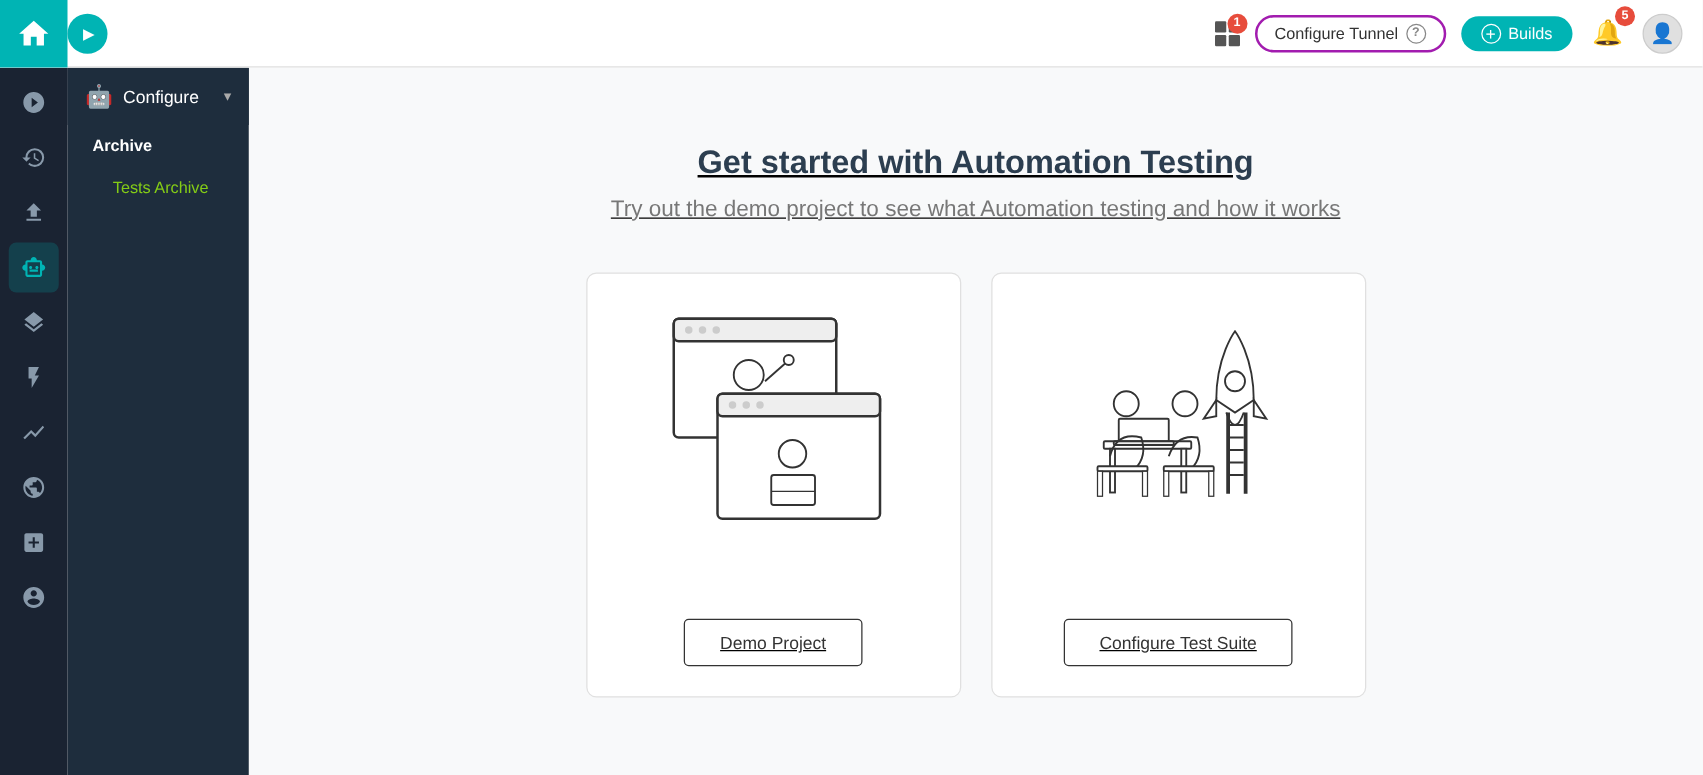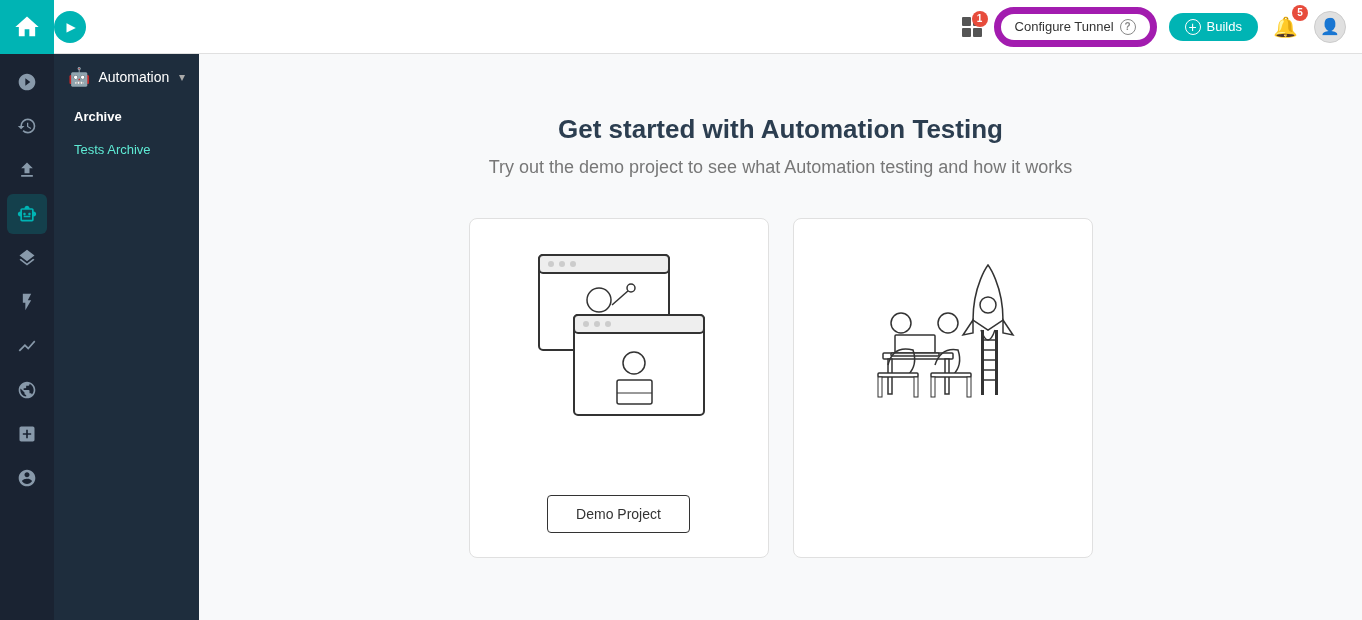--- a/index.html
+++ b/index.html
@@ -95,21 +95,21 @@
       width: 16px;
       height: 16px;
       font-size: 10px;
       display: flex;
       align-items: center;
       justify-content: center;
       font-weight: bold;
     }
 
     .configure-tunnel-btn {
-      border: 7px solid #a21caf;
+      border: 2px solid #a21caf;
       border-radius: 20px;
       padding: 5px 14px;
       background: white;
       cursor: pointer;
       font-size: 13px;
       color: #333;
       display: flex;
       align-items: center;
       gap: 6px;
     }
@@ -263,32 +263,34 @@
       cursor: pointer;
       display: block;
     }
 
     .sidebar-sub-item.active {
       color: #fff;
       font-weight: 600;
     }
 
     .sidebar-sub-item.muted {
-      color: #5eead4;
+      color: #84cc16;
+      text-align: center;
     }
 
     
     .content-area {
       flex: 1;
       background: #f8f9fa;
       overflow-y: auto;
       display: flex;
       flex-direction: column;
       align-items: center;
       padding: 60px 20px 40px;
+      text-decoration: underline;
     }
 
     .page-title {
       font-size: 26px;
       font-weight: 700;
       color: #2c3e50;
       margin-bottom: 12px;
       text-align: center;
     }
 
@@ -442,21 +444,21 @@
       <svg width="20" height="20" viewBox="0 0 24 24" fill="currentColor">
           <path d="M12 2C6.48 2 2 6.48 2 12s4.48 10 10 10 10-4.48 10-10S17.52 2 12 2zm0 3c1.66 0 3 1.34 3 3s-1.34 3-3 3-3-1.34-3-3 1.34-3 3-3zm0 14.2c-2.5 0-4.71-1.28-6-3.22.03-1.99 4-3.08 6-3.08 1.99 0 5.97 1.09 6 3.08-1.29 1.94-3.5 3.22-6 3.22z"></path>
         </svg>
     </div>
   </div>
 
   <div class="sidebar-expanded">
     <div class="sidebar-section-header">
       <div class="sidebar-section-header-inner">
         <span class="robot-icon">🤖</span>
-        <span>Automation</span>
+        <span>Configure</span>
       </div>
       <span class="chevron">▾</span>
     </div>
     <a class="sidebar-sub-item active">Archive</a>
     <a class="sidebar-sub-item muted">Tests Archive</a>
   </div>
 
   <div class="content-area">
     <h1 class="page-title">Get started with Automation Testing</h1>
     <p class="page-subtitle">Try out the demo project to see what Automation testing and how it works</p>
@@ -529,17 +531,18 @@
             <rect x="81" y="142" width="4" height="20" stroke="#333" stroke-width="1" fill="white"></rect>
 
             <circle cx="115" cy="88" r="10" stroke="#333" stroke-width="1.5" fill="white"></circle>
             <path d="M102 130 Q108 112 125 115 Q130 130 120 140" stroke="#333" stroke-width="1.5" fill="none"></path>
 
             <rect x="98" y="138" width="40" height="4" rx="1" stroke="#333" stroke-width="1.5" fill="white"></rect>
             <rect x="98" y="142" width="4" height="20" stroke="#333" stroke-width="1" fill="white"></rect>
             <rect x="134" y="142" width="4" height="20" stroke="#333" stroke-width="1" fill="white"></rect>
           </svg>
         </div>
+        <button class="card-btn">Configure Test Suite</button>
       </div>
 
     </div>
   </div>
 </div>
 
 </body></html>

